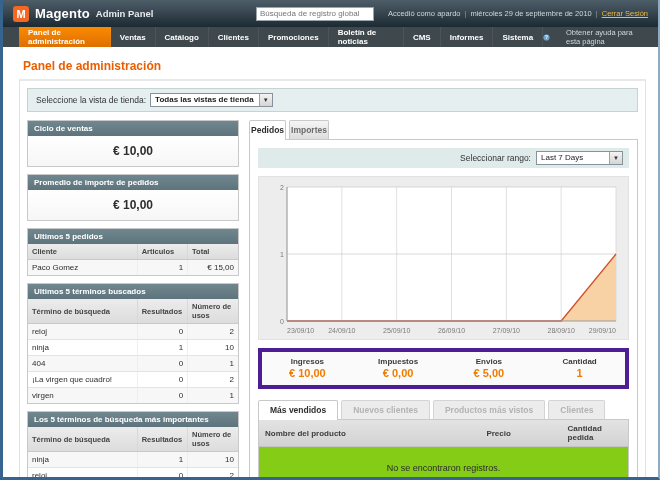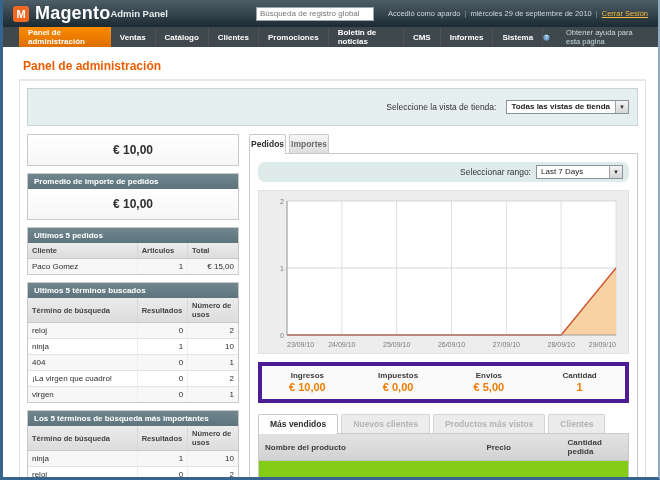--- a/index.html
+++ b/index.html
@@ -2,39 +2,39 @@
 <html><head>
 <meta charset="utf-8">
 <style>
   * { margin:0; padding:0; box-sizing:border-box; }
   body { width:660px; height:480px; font-family:"Liberation Sans", sans-serif; background:#fff; overflow:hidden; }
   .frame { width:660px; height:480px; border-left:3px solid #35648f; border-right:2px solid #8fabc4; border-bottom:3px solid #35648f; overflow:hidden; background:#fff; }
 
   
   .hdr { height:27px; background:linear-gradient(#4e5e68, #1c2a32); display:flex; align-items:center; padding:0 10px; }
   .logo-ic { width:16px; height:16px; background:#f26822; border-radius:3px; color:#fff; font-weight:bold; font-size:11px; text-align:center; line-height:16px; margin-right:6px; }
-  .brand { color:#fff; font-size:18px; font-weight:bold; letter-spacing:.2px; }
-  .brand-suffix { color:#e6ebee; font-size:9.5px; font-weight:bold; }
+  .brand { color:#fff; font-size:13px; font-weight:bold; letter-spacing:.2px; }
+  .brand-suffix { color:#e6ebee; font-size:9.5px; font-weight:bold; margin-left:6px; }
   .hdr-search { margin-left:auto; width:118px; height:14px; border:1px solid #9aa6ab; font-size:8px; padding:0 3px; color:#555; font-family:"Liberation Sans",sans-serif; }
   .hdr-right { margin-left:14px; font-size:7.5px; color:#ccd6db; white-space:nowrap; }
   .hdr-right .sep { color:#8b989e; margin:0 4px; }
   .logout { color:#f6bb3a; text-decoration:underline; cursor:pointer; }
 
   
   .nav { height:20px; background:#3f484c; display:flex; align-items:stretch; padding-left:16px; }
   .nav-item { display:flex; align-items:center; padding:0 9px; font-size:8px; font-weight:bold; color:#fff; text-decoration:none; border-right:1px solid rgba(255,255,255,.07); cursor:pointer; }
   .nav-item.active { background:linear-gradient(#fb8a00, #dd6f00); }
   .nav-help { margin-left:auto; margin-right:10px; display:flex; align-items:center; gap:16px; color:#cfd9dd; font-size:7.5px; cursor:pointer; }
 
   
   .content { padding:8px 12px 0 16px; background:#fff; }
   .page-title { color:#eb5e00; font-size:12px; font-weight:bold; margin:4px 0 6px 4px; }
   .content-box { border:1px solid #e2e2e2; border-top:2px solid #e8e8e8; padding:7px; }
 
-  .store-box { background:#e6efef; border:1px solid #c6d3d4; height:38px; display:flex; align-items:center; padding:0 8px; gap:10px; margin-bottom:8px;justify-content:flex-end; }
+  .store-box { background:#e6efef; border:1px solid #c6d3d4; height:24px; display:flex; align-items:center; padding:0 8px; gap:4px; margin-bottom:8px; }
   .store-box .lbl { font-size:8.5px; color:#333; }
   .fake-select { display:inline-flex; align-items:stretch; background:#ffffff; border:1px solid #86939a; height:14px; cursor:pointer; }
   .fake-select .val { font-size:8px; font-weight:bold; color:#222; padding:1px 5px 0 4px; white-space:nowrap; }
   .fake-select .arr { width:13px; background:linear-gradient(#f4f4f4,#d5d5d5); border-left:1px solid #9aa4a9; font-size:6px; color:#333; display:flex; align-items:center; justify-content:center; }
 
   .columns { display:flex; gap:10px; }
   .left-col { width:212px; flex:none; }
   .right-col { flex:1; min-width:0; }
 
   
@@ -50,21 +50,21 @@
   table.mini td:last-child { border-right:none; }
   .num { text-align:right; }
   .c1 { width:52%; } .c2 { width:24%; } .c3 { width:24%; }
 
   
   .r-tabs { display:flex; gap:3px; position:relative; z-index:2; padding-left:0; }
   .r-tab { border:1px solid #c9c9c9; border-bottom:none; border-radius:2px 2px 0 0; padding:4px 1px; font-size:8.5px; font-weight:bold; color:#6b6b6b; background:linear-gradient(#f5f5f5,#ddd); cursor:pointer; }
   .r-tab.active { background:#fff; color:#2e2e2e; margin-bottom:-1px; padding-bottom:5px; }
   .panel { border:1px solid #c9c9c9; background:#fff; padding:8px; position:relative; z-index:1; }
 
-  .range-strip { background:#dfeaea; padding:3px 6px; display:flex; justify-content:flex-end; align-items:center; gap:5px;border-radius:7px; }
+  .range-strip { background:#dfeaea; padding:3px 6px; display:flex; justify-content:flex-end; align-items:center; gap:5px; }
   .range-strip .lbl { font-size:8.5px; color:#333; }
   .range-strip .fake-select .val { width:72px; font-weight:normal; }
 
   .chart-box { margin-top:8px; background:#ededed; border:1px solid #e2e2e2; padding:2px; }
   .chart-box svg { display:block; }
   .chart-box text { font-family:"Liberation Sans", sans-serif; }
 
   .totals { margin-top:8px; border:4px solid #4c1d95; background:#fafafa; display:flex; padding:5px 0 6px; }
   .tot-cell { flex:1; text-align:center; }
   .tot-lbl { font-size:8px; font-weight:bold; color:#3b3b3b; }
@@ -125,20 +125,21 @@
           <span class="val">Todas las vistas de tienda</span>
           <span class="arr">▼</span>
         </div>
       </div>
 
       <div class="columns">
 
         <div class="left-col">
 
           <div class="lbox">
+            <div class="lbox-h">Ciclo de ventas</div>
             <div class="lbox-val">€ 10,00</div>
           </div>
 
           <div class="lbox">
             <div class="lbox-h">Promedio de importe de pedidos</div>
             <div class="lbox-val">€ 10,00</div>
           </div>
 
           <div class="lbox">
             <div class="lbox-h">Ultimos 5 pedidos</div>

